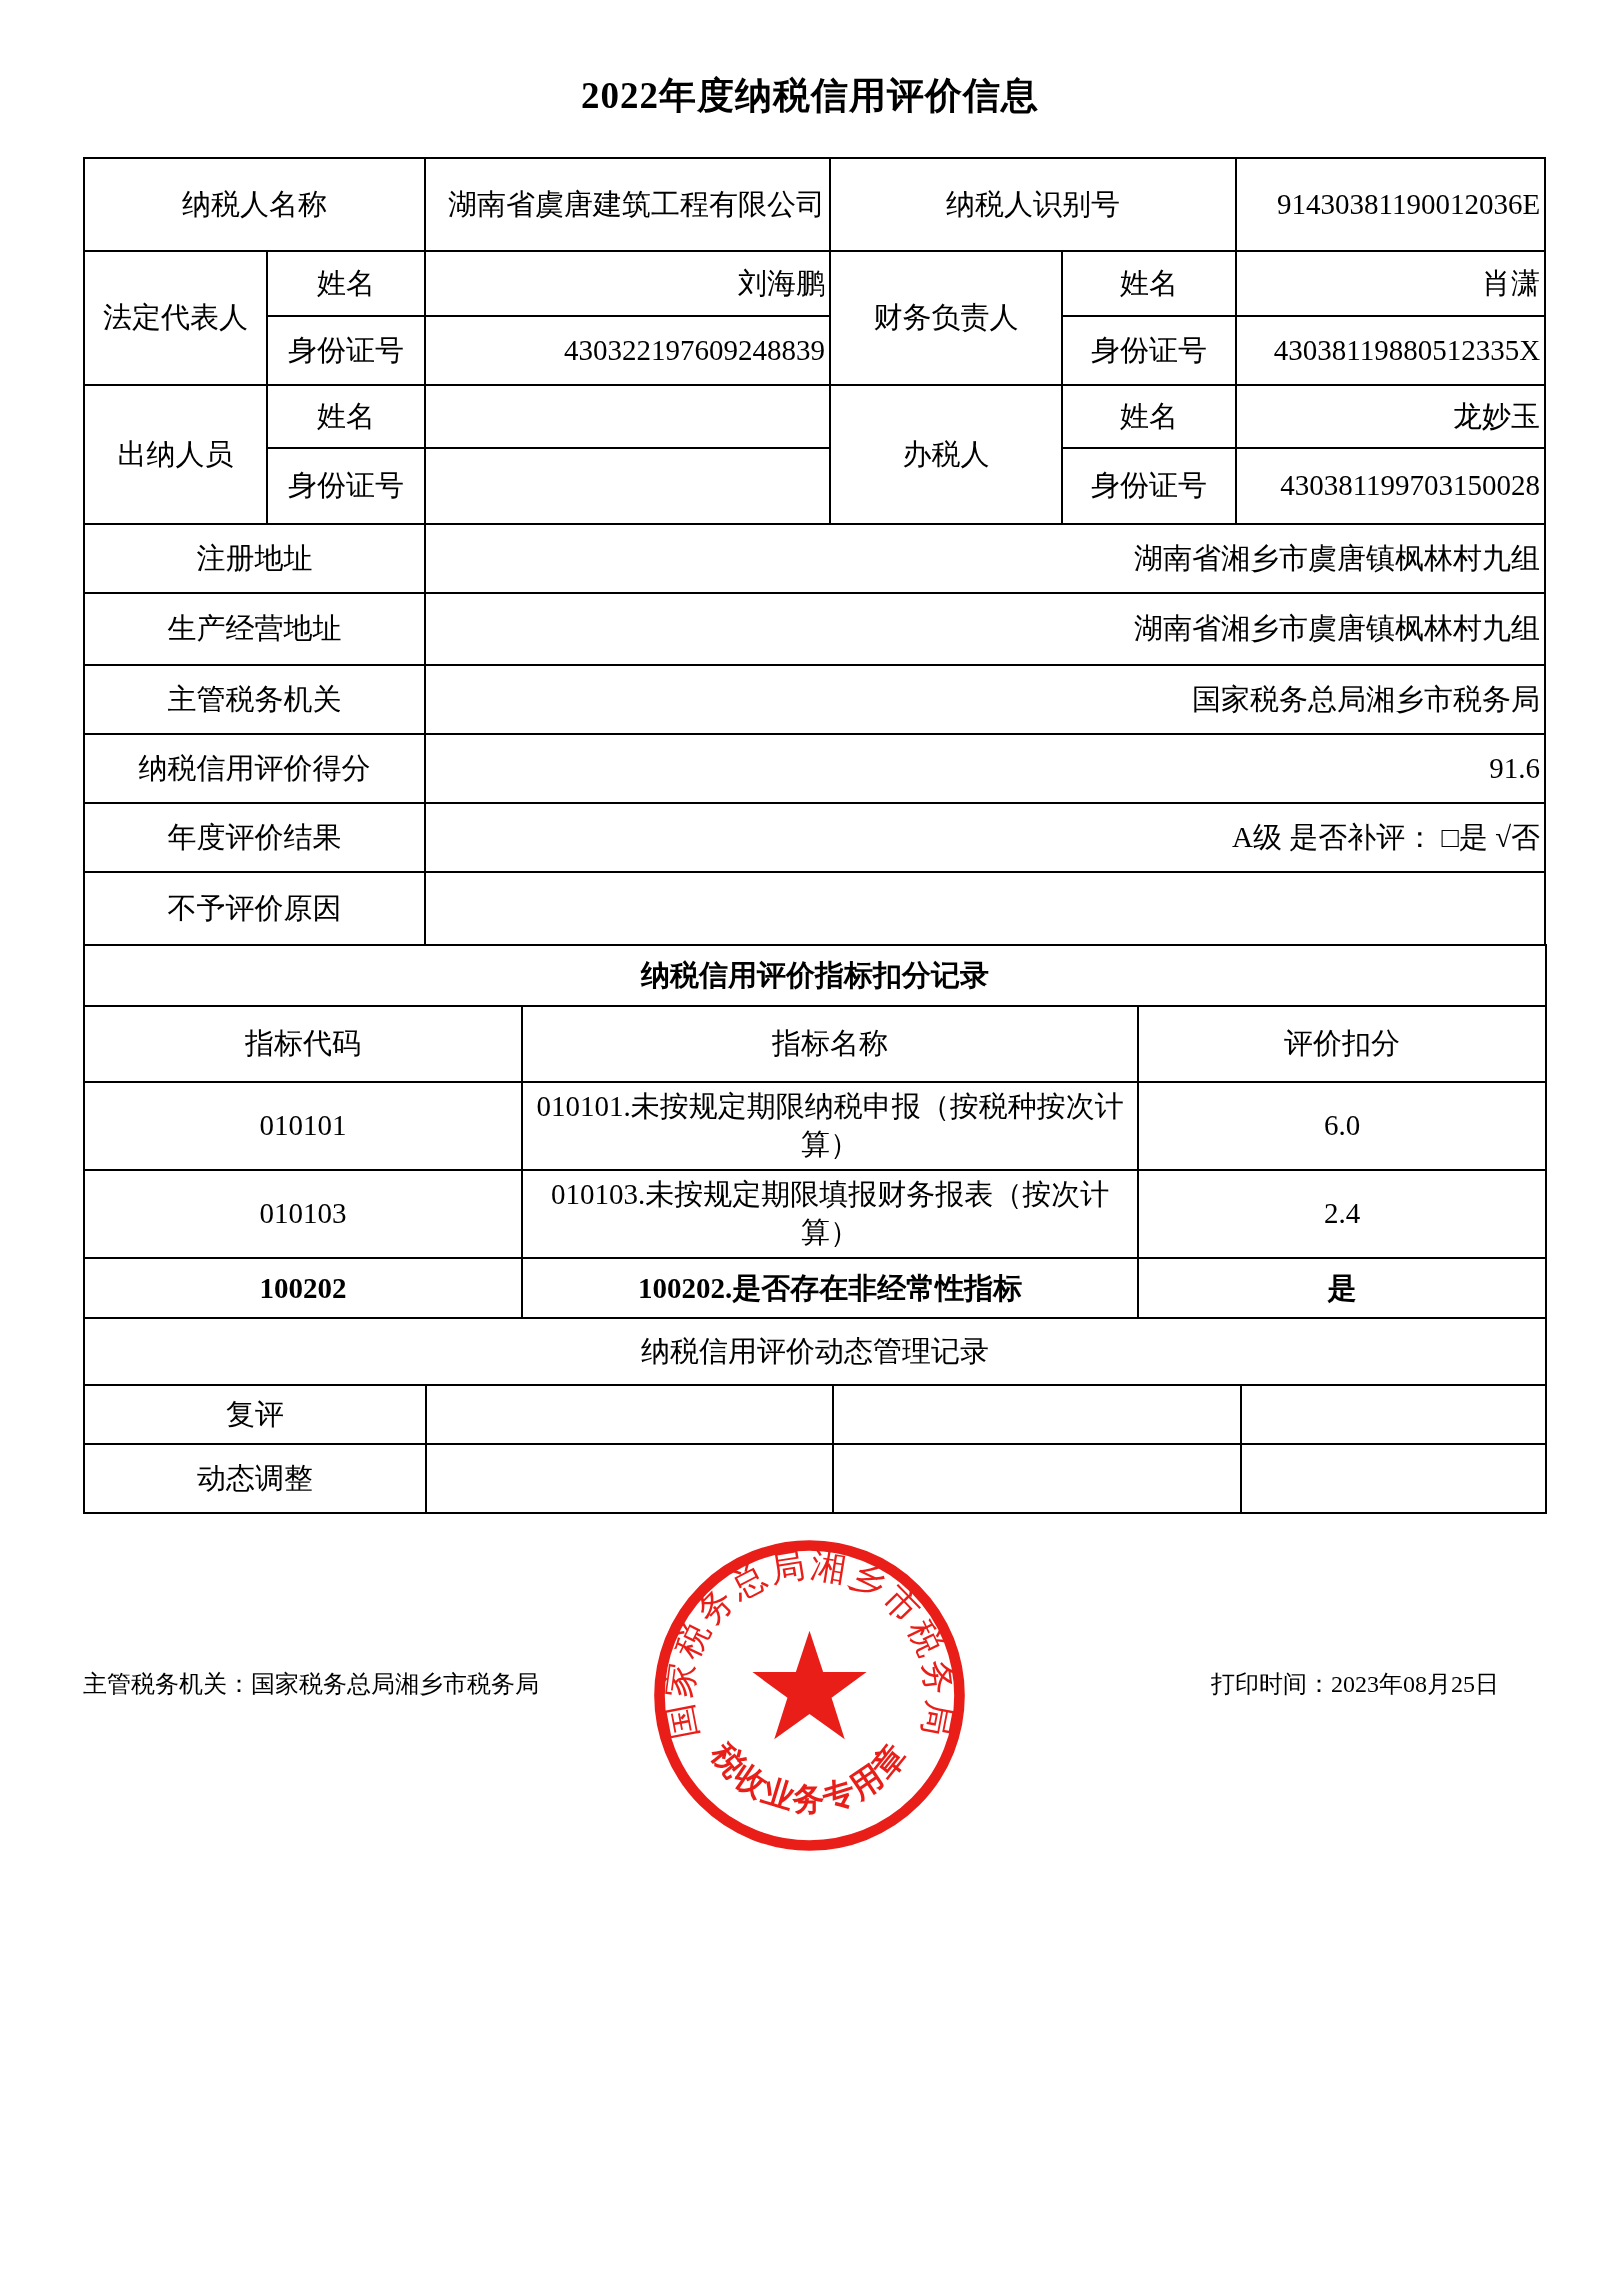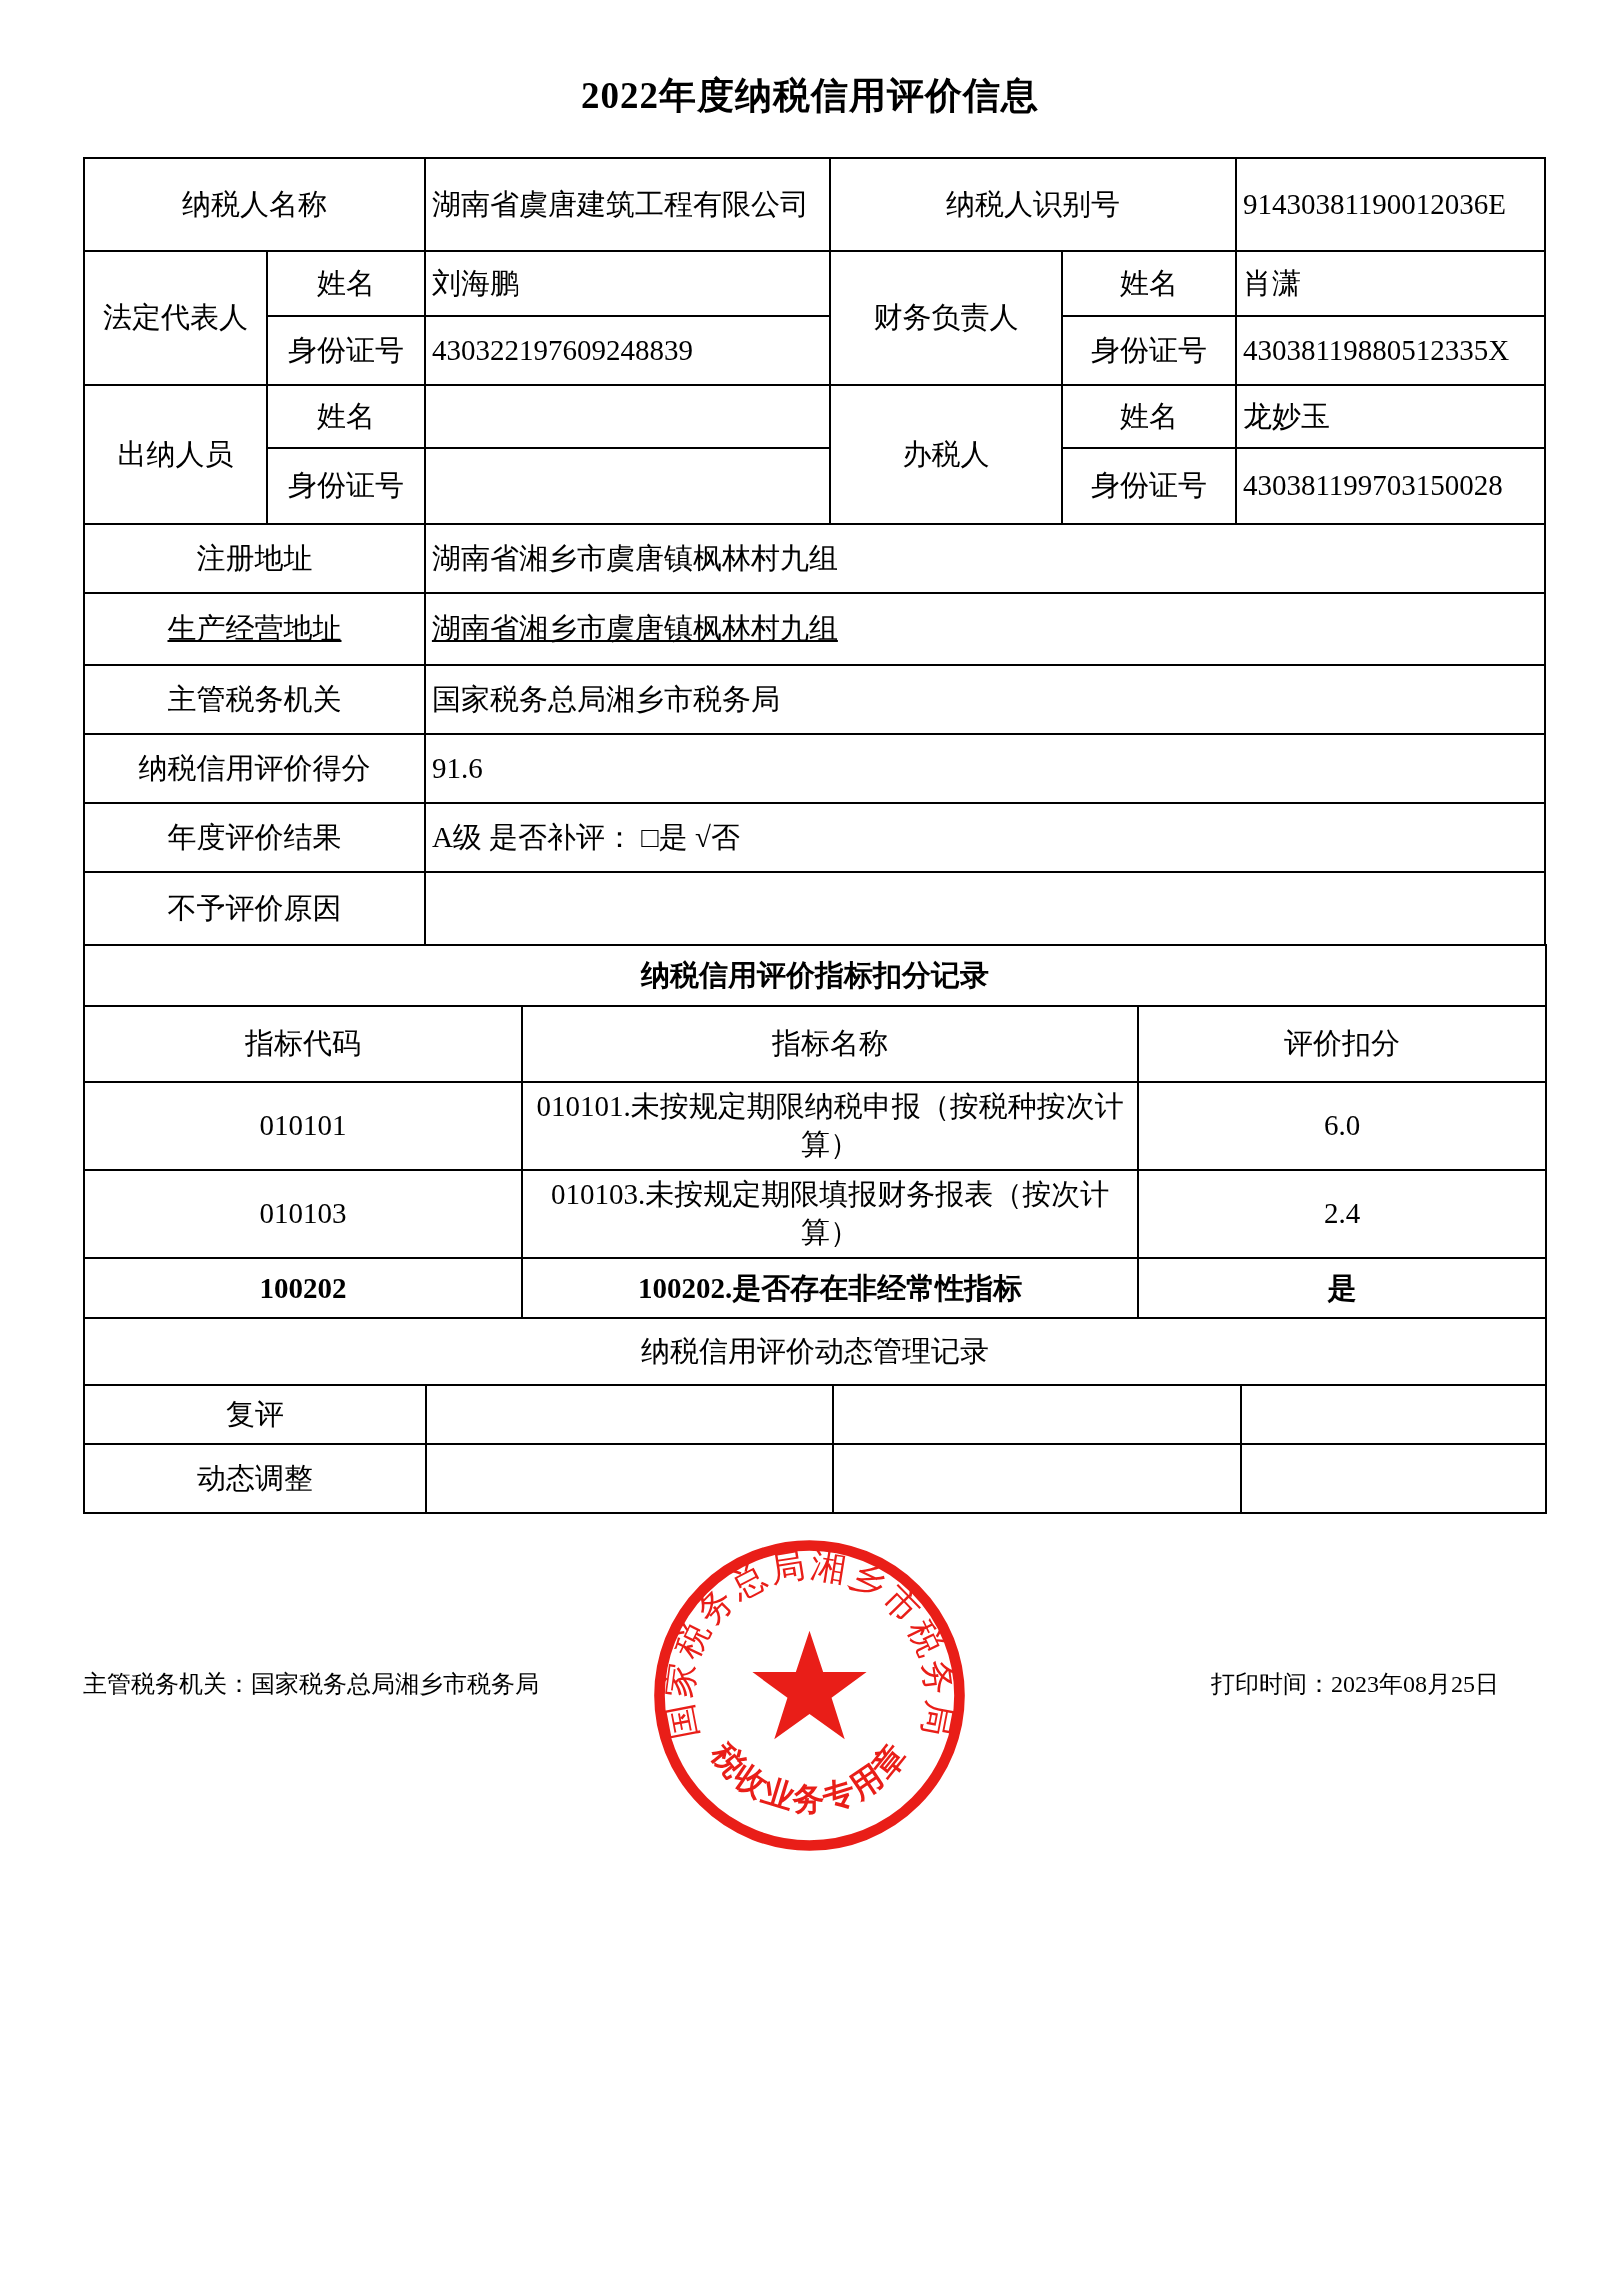--- a/index.html
+++ b/index.html
@@ -9,24 +9,24 @@
   }
   .title{
     position:absolute;top:71px;left:0;width:1620px;text-align:center;
     font-size:37px;font-weight:bold;letter-spacing:1px;
   }
   .doc{position:absolute;left:83px;top:157px;width:1461px;}
   table{border-collapse:collapse;table-layout:fixed;width:1461px;background:#fff;}
   table.sec{margin-top:-2.9px;}
   td{border:2.9px solid #000;font-size:29px;line-height:1.3;overflow:hidden;padding:2px 3.9px;vertical-align:middle;}
   td.lbl{text-align:center;}
-  td.val{text-align:left;padding-left:5.9px;}
+  td.val{text-align:right;padding-left:5.9px;}
   td.ctr{text-align:center;}
   tr.h95{height:93px;} tr.h66{height:65px;} tr.h70{height:69px;} tr.h64{height:63px;}
-  tr.h78{height:76px;} tr.h73{height:72px;text-decoration:underline;} tr.h76{height:74px;} tr.h62{height:61px;font-weight:bold;}
+  tr.h78{height:76px;} tr.h73{height:72px;} tr.h76{height:74px;} tr.h62{height:61px;font-weight:bold;}
   tr.h90{height:88px;} tr.h86{height:84px;} tr.h60{height:59px;} tr.h68{height:67px;padding-left:42px;}
   .footer{
     position:absolute;top:1668px;left:83px;width:1416px;font-size:24px;
     display:flex;justify-content:space-between;
   }
   .stamp{
     position:absolute;left:645px;top:1531px;width:329px;height:329px;
     opacity:0.95;pointer-events:none;z-index:5;
   }
   .stamp text{font-family:"Liberation Serif","DejaVu Serif",serif;}

